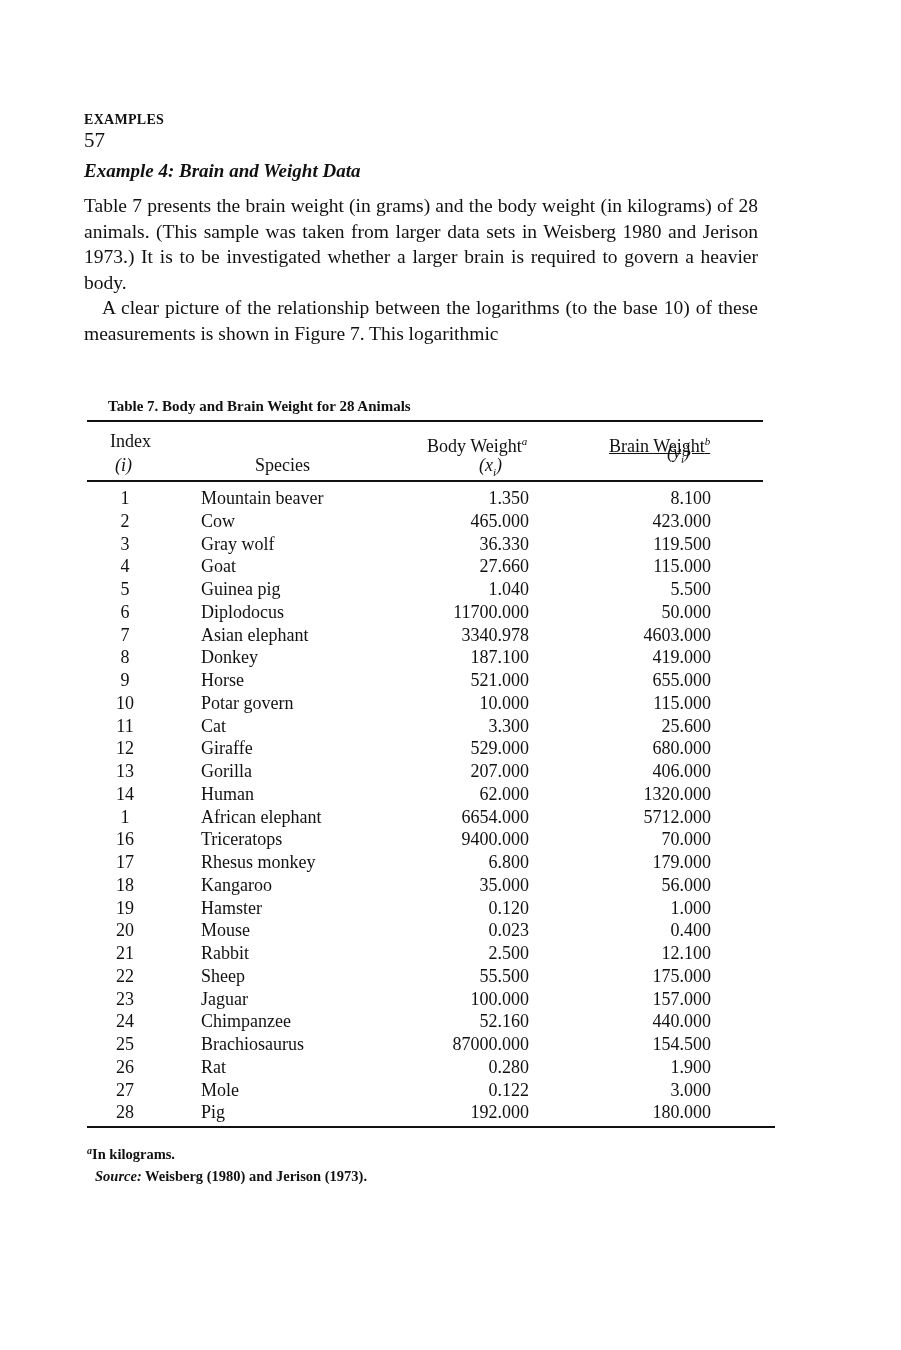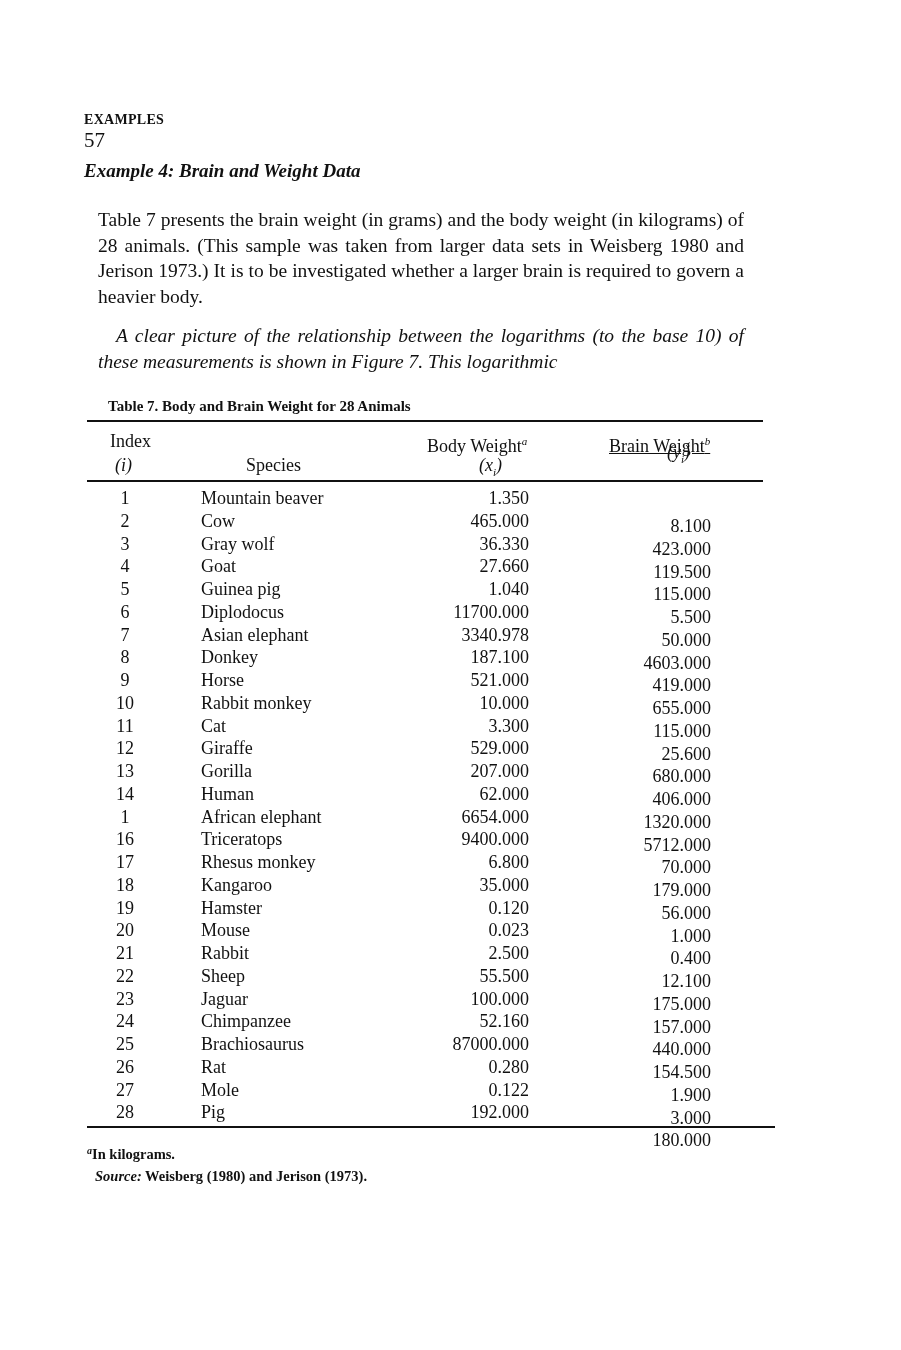--- a/index.html
+++ b/index.html
@@ -16,51 +16,51 @@
   }
   .running-head .page-num { font-size: 21px; }
   .example-title {
     position: absolute; left: 84px; top: 160px;
     font-size: 19px; font-weight: bold; font-style: italic;
   }
   .body-text {
     position: absolute; left: 84px; top: 193px; width: 674px;
     font-size: 19.5px; line-height: 25.5px; text-align: justify;
   }
-  .body-text p { margin: 14px; }
-  .body-text p.indent { text-indent: 18px; font-style: italic; }
+  .body-text p { margin: 0; }
+  .body-text p.indent { text-indent: 18px; }
 
   .table-caption {
     position: absolute; left: 87px; top: 398px;
     font-size: 15px; font-weight: bold; margin-left: 21px;
   }
   .rule { position: absolute; height: 0; border-top: 2px solid #111; }
   .rule.top { left: 87px; width: 676px; top: 420px; }
   .rule.mid { left: 87px; width: 676px; top: 480px; }
   .rule.bot { left: 87px; width: 688px; top: 1126px; }
 
   .thead { position: absolute; left: 87px; top: 426px; width: 676px; height: 54px; font-size: 18px; }
   .thead .h { position: absolute; line-height: 24px; }
   .h-index { left: 23px; top: 3px; text-align: left; }
   .h-index-sub { left: 28px; top: 27px; }
-  .h-species { left: 159px; top: 27px; text-align: right; }
+  .h-species { left: 168px; top: 27px; text-align: right; }
   .h-body { left: 340px; top: 3px; }
   .h-body-sub { left: 392px; top: 27px; }
   .h-brain { left: 522px; top: 3px; text-decoration: underline; }
   .h-brain-sub { left: 580px; top: 14px; }
   sup { font-size: 11px; font-style: italic; vertical-align: 7px; }
   .ital { font-style: italic; }
 
   .tbody { position: absolute; left: 87px; top: 487px; width: 676px; }
   .row { position: relative; height: 22.75px; font-size: 18px; line-height: 22.75px; }
   .row span { position: absolute; top: 0; }
   .c-idx { left: 28px; width: 50px; text-align: center; transform: translateX(-15px); }
   .c-species { left: 114px; }
   .c-body { left: 300px; width: 142px; text-align: right; }
-  .c-brain { left: 480px; width: 144px; text-align: right; margin-top: 28px; }
+  .c-brain { left: 480px; width: 144px; text-align: right; }
 
   .notes { position: absolute; left: 87px; top: 1140px; font-size: 14.5px; font-weight: bold; line-height: 22px; }
   .notes .fn sup { font-size: 10px; vertical-align: 5px; }
   .notes .src-label { font-style: italic; margin-left: 8px; }
 </style>
 </head>
 <body>
 
 <div class="running-head">
   <span class="section">EXAMPLES</span>
@@ -139,21 +139,21 @@
       <span class="c-brain">419.000</span>
     </div>
     <div class="row">
       <span class="c-idx">9</span>
       <span class="c-species">Horse</span>
       <span class="c-body">521.000</span>
       <span class="c-brain">655.000</span>
     </div>
     <div class="row">
       <span class="c-idx">10</span>
-      <span class="c-species">Rabbit monkey</span>
+      <span class="c-species">Potar govern</span>
       <span class="c-body">10.000</span>
       <span class="c-brain">115.000</span>
     </div>
     <div class="row">
       <span class="c-idx">11</span>
       <span class="c-species">Cat</span>
       <span class="c-body">3.300</span>
       <span class="c-brain">25.600</span>
     </div>
     <div class="row">

